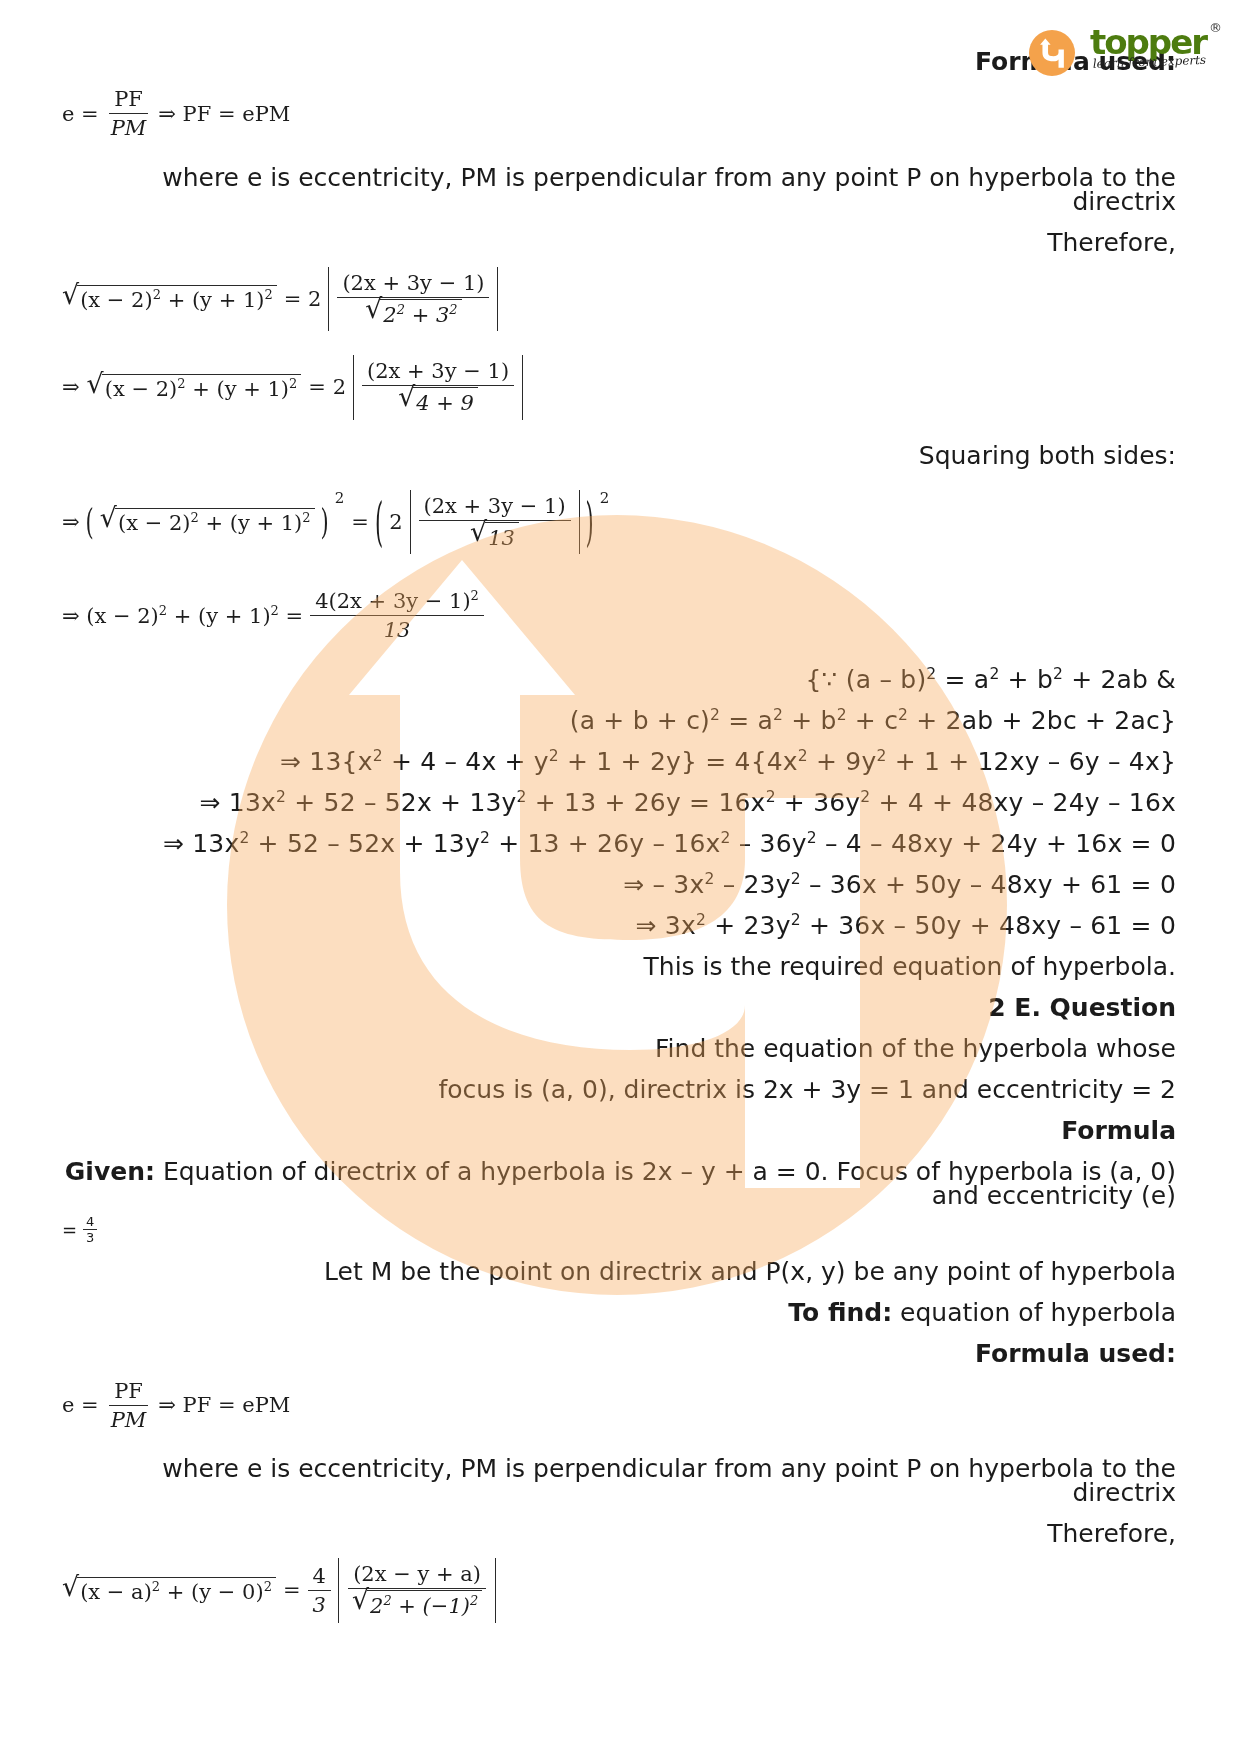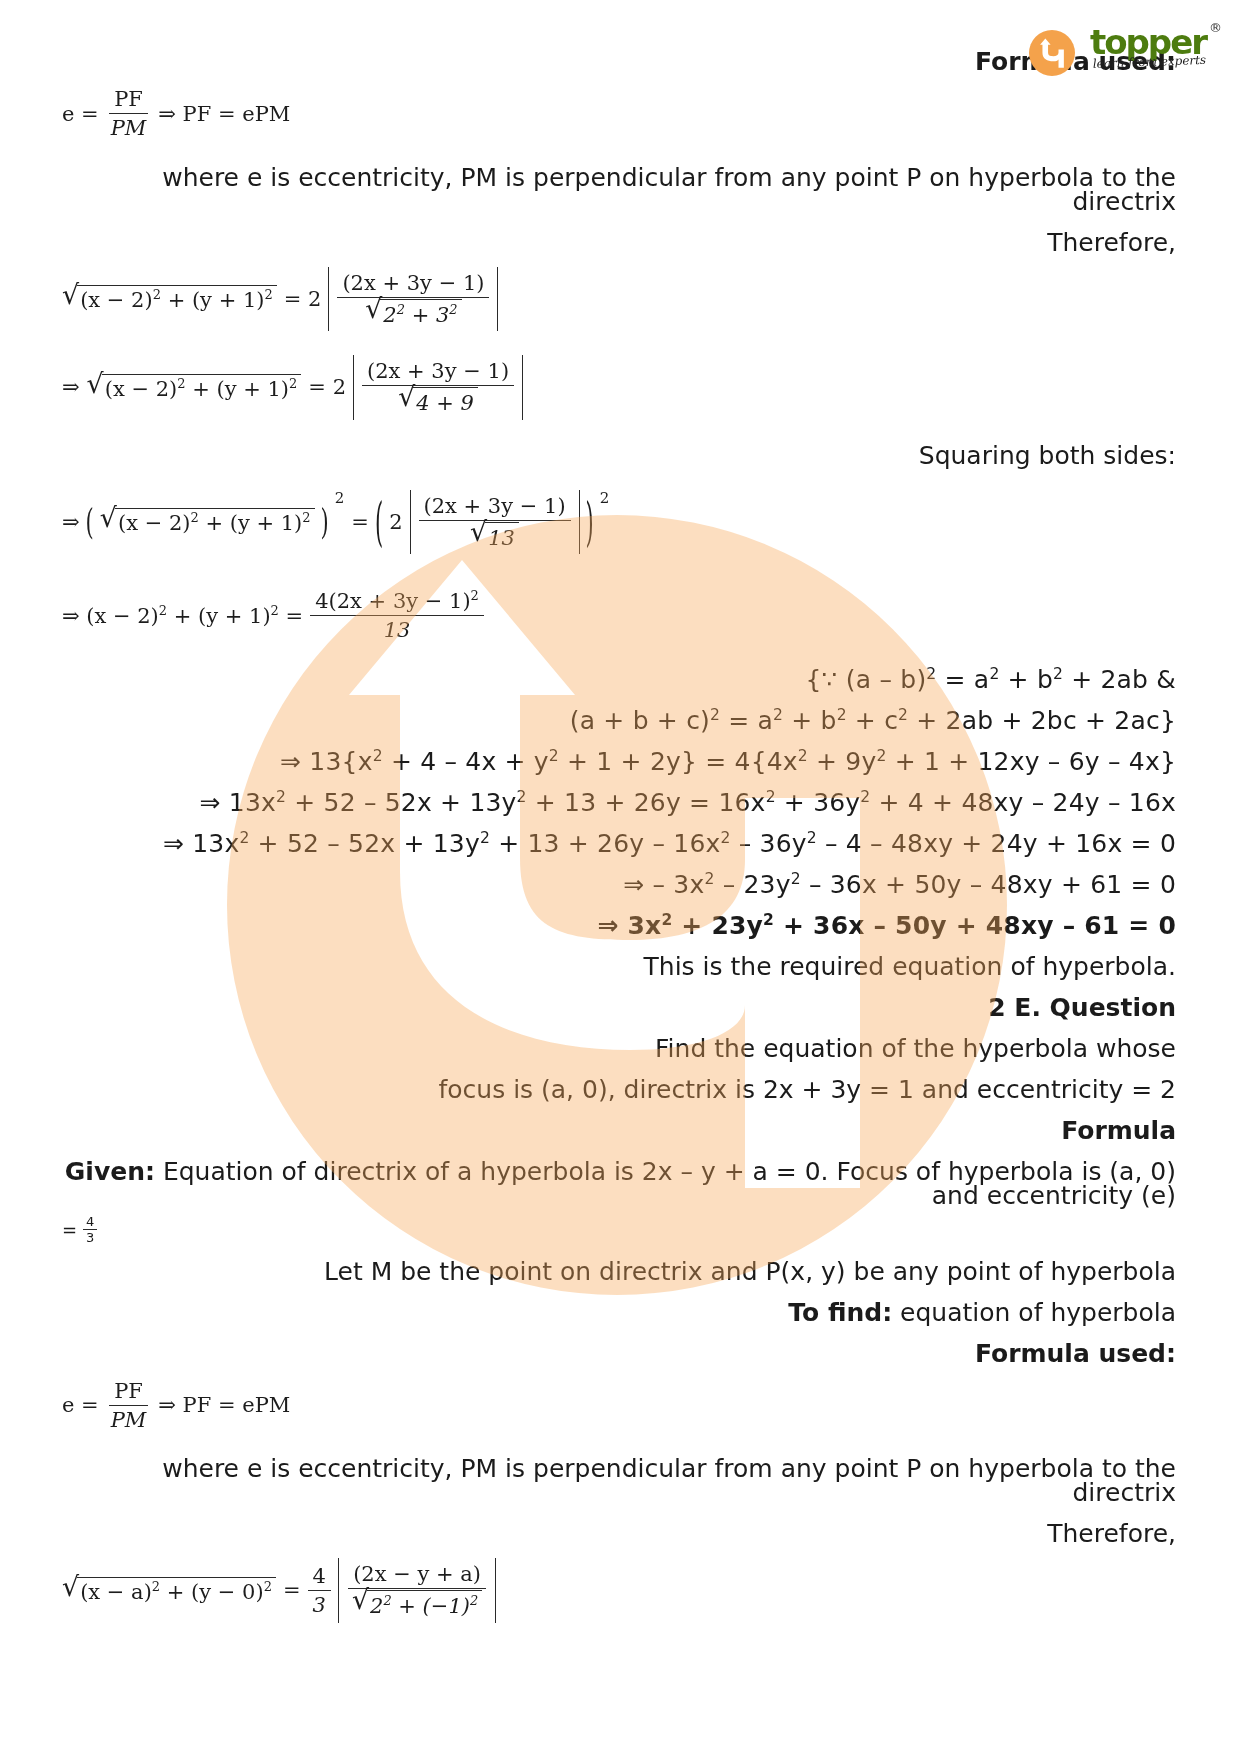--- a/index.html
+++ b/index.html
@@ -18,21 +18,21 @@
                 font-style:italic;font-size:12px;color:#222;margin-top:-6px;transform:rotate(-2deg);}
 
   
   .watermark{position:absolute;left:0;top:0;width:1240px;height:1755px;z-index:50;pointer-events:none;}
 
   
   .content{position:relative;z-index:10;padding:50px 64px 0 62px;}
   p{margin:0 0 17px 0;font-size:25px;line-height:24px;text-align:right;}
   .h{font-weight:bold;}
   .eqline{letter-spacing:0.2px;}
-  .boldline{font-weight:bold;}
+  .boldline{font-weight:normal;}
   sup{font-size:0.62em;line-height:0;}
 
   
   .mrow{display:flex;align-items:center;gap:7px;font-family:"DejaVu Serif","Liberation Serif",serif;
         font-size:21px;color:#1d1d1d;margin:12px 0 24px 0;}
   .mfrac{display:inline-flex;flex-direction:column;align-items:center;line-height:1.25;}
   .mfrac .num{border-bottom:1.7px solid #2a2a2a;padding:0 5px 1px 5px;text-align:center;}
   .mfrac .den{padding:1px 5px 0 5px;text-align:center;font-style:italic;}
   .abs{display:inline-flex;align-items:center;border-left:1.8px solid #2a2a2a;
        border-right:1.8px solid #2a2a2a;padding:3px 8px;}

